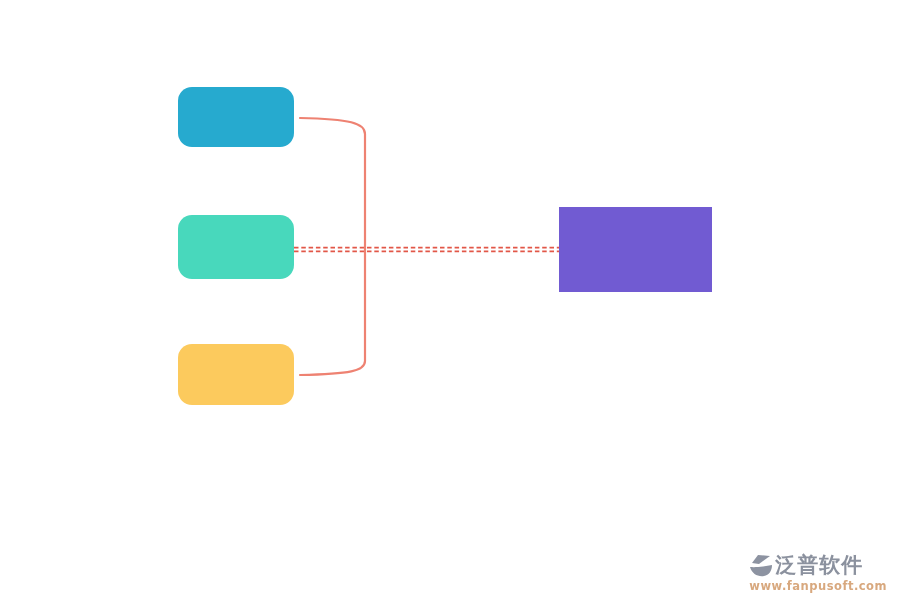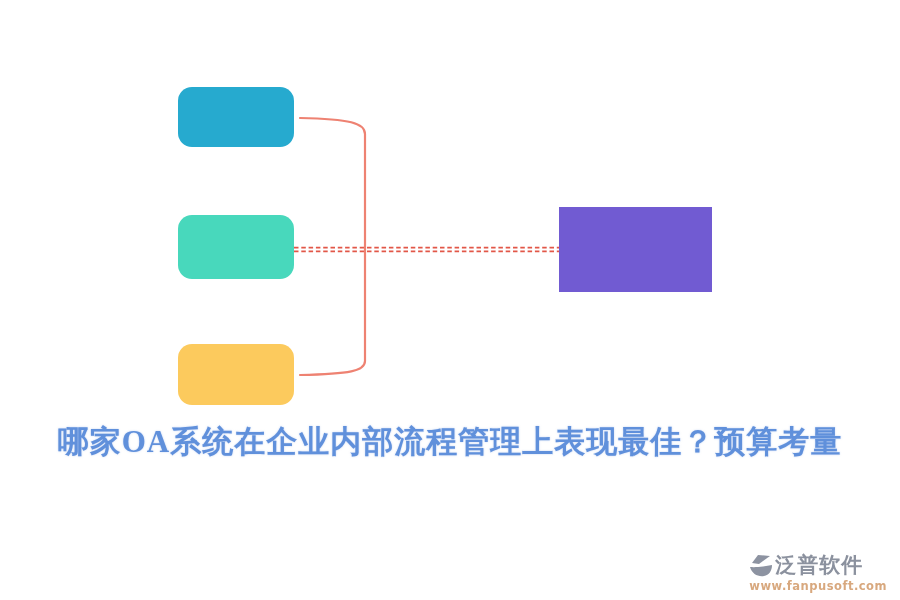--- a/index.html
+++ b/index.html
@@ -92,21 +92,20 @@
   </svg>
 
   <div class="node node-top" style="background-color: rgb(38, 170, 207);"></div>
 
   <div class="node node-middle" style="background-color: rgb(72, 216, 188);"></div>
 
   <div class="node node-bottom" style="background-color: rgb(252, 202, 93);"></div>
 
   <div class="node node-result" style="background-color: rgb(113, 91, 210);"></div>
 
-  <div class="title" style="color: rgb(96, 144, 219);">哪家OA系统在企业内部流程管理上表现最佳？预算考量</div>
 
   <div class="watermark">
     <div class="wm-row">
       <svg class="wm-logo" viewBox="0 0 24 24" xmlns="http://www.w3.org/2000/svg">
         <path d="M3 9 L9 1 L21 2 L10 10 Z" style="fill: rgb(141, 147, 161);"></path>
         <path d="M1 13 C3 20 9 23 15 22 C20 21 23 17 23 11 L14 12.5 C9 13.2 4 13.3 1 13 Z" style="fill: rgb(141, 147, 161);"></path>
       </svg>
       <span class="wm-brand" style="color: rgb(139, 145, 158);">泛普软件</span>
     </div>
     <span class="wm-url" style="color: rgb(216, 168, 126); text-align: right;">www.fanpusoft.com</span>

